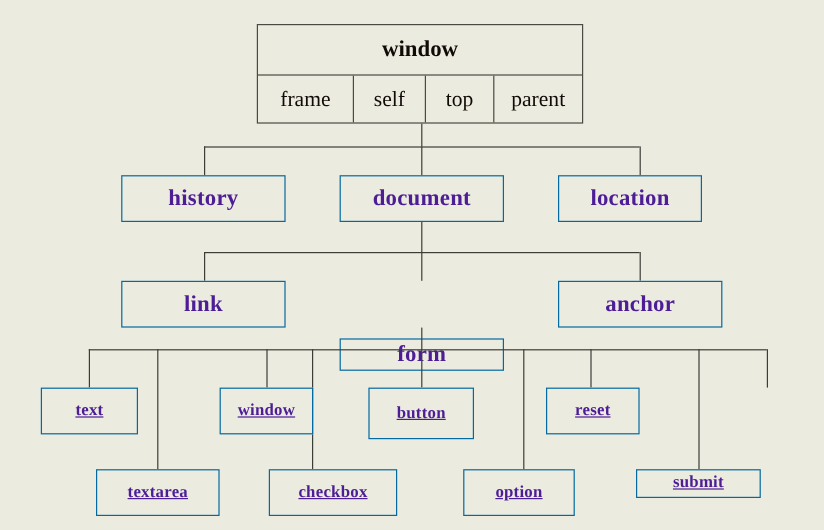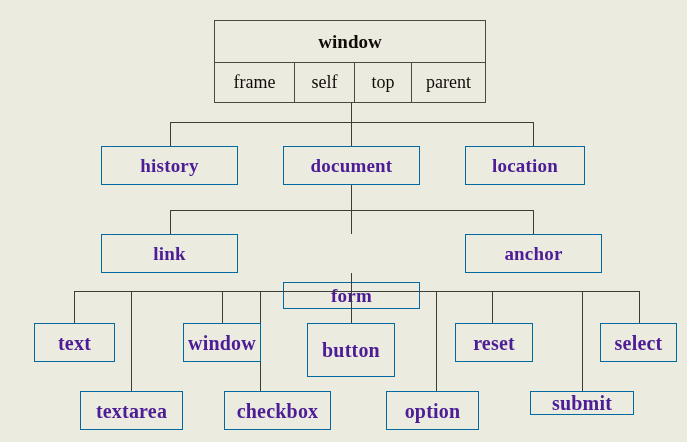--- a/index.html
+++ b/index.html
@@ -24,21 +24,21 @@
     display: flex;
     align-items: center;
     justify-content: center;
     color: #4c1d95;
     font-weight: bold;
     font-size: 19px;
     line-height: 1;
     letter-spacing: 0.2px;
     white-space: nowrap;
   }
-  .node.small { font-size: 20px; }
+  .node.small { font-size: 14px; text-decoration: underline; }
   
   .winbox {
     position: absolute;
     box-sizing: border-box;
     border: 1px solid #4a4a44;
     background: #ecebe0;
     display: flex;
     flex-direction: column;
   }
   .winbox .title {
@@ -125,22 +125,21 @@
   <div class="vline" style="left:492px; top:291px; height:32px;"></div>
   <div class="vline" style="left:639px; top:291px; height:32px;"></div>
 
   <div class="vline" style="left:131px; top:291px; height:100px;"></div>
   <div class="vline" style="left:260px; top:291px; height:100px;"></div>
   <div class="vline" style="left:436px; top:291px; height:100px;"></div>
   <div class="vline" style="left:582px; top:291px; height:100px;"></div>
 
   <div class="node small" style="left:34px; top:323px; width:81px; height:39px;">text</div>
   <div class="node small" style="left:183px; top:323px; width:78px; height:39px;">window</div>
-  <div class="node small" style="left:307px; top:323px; width:88px; height:54px;">button</div>
+  <div class="node small" style="left:307px; top:323px; width:88px; height:43px;">button</div>
   <div class="node small" style="left:455px; top:323px; width:78px; height:39px;">reset</div>
-  <div class="node small" style="left:600px; top:323px; width:77px; height:39px;">select</div>
 
   <div class="node small" style="left:80px; top:391px; width:103px; height:39px;">textarea</div>
   <div class="node small" style="left:224px; top:391px; width:107px; height:39px;">checkbox</div>
   <div class="node small" style="left:386px; top:391px; width:93px; height:39px;">option</div>
   <div class="node small" style="left:530px; top:391px; width:104px; height:24px;">submit</div>
 
 </div>
 
 </body></html>

